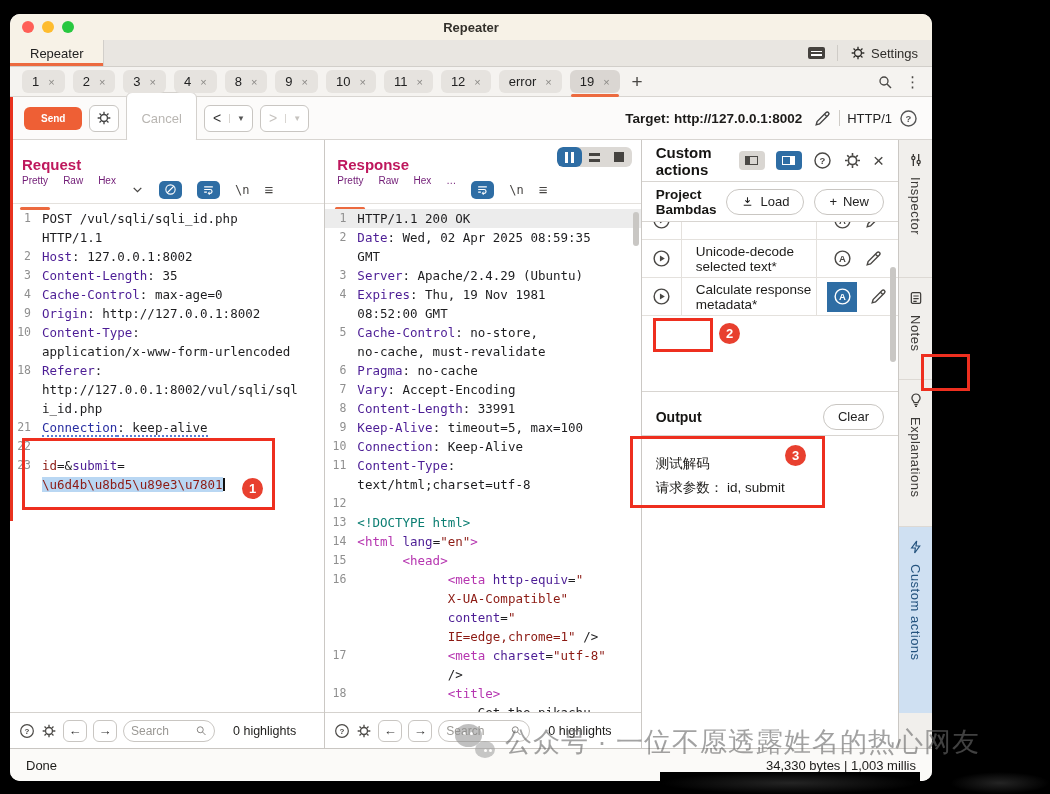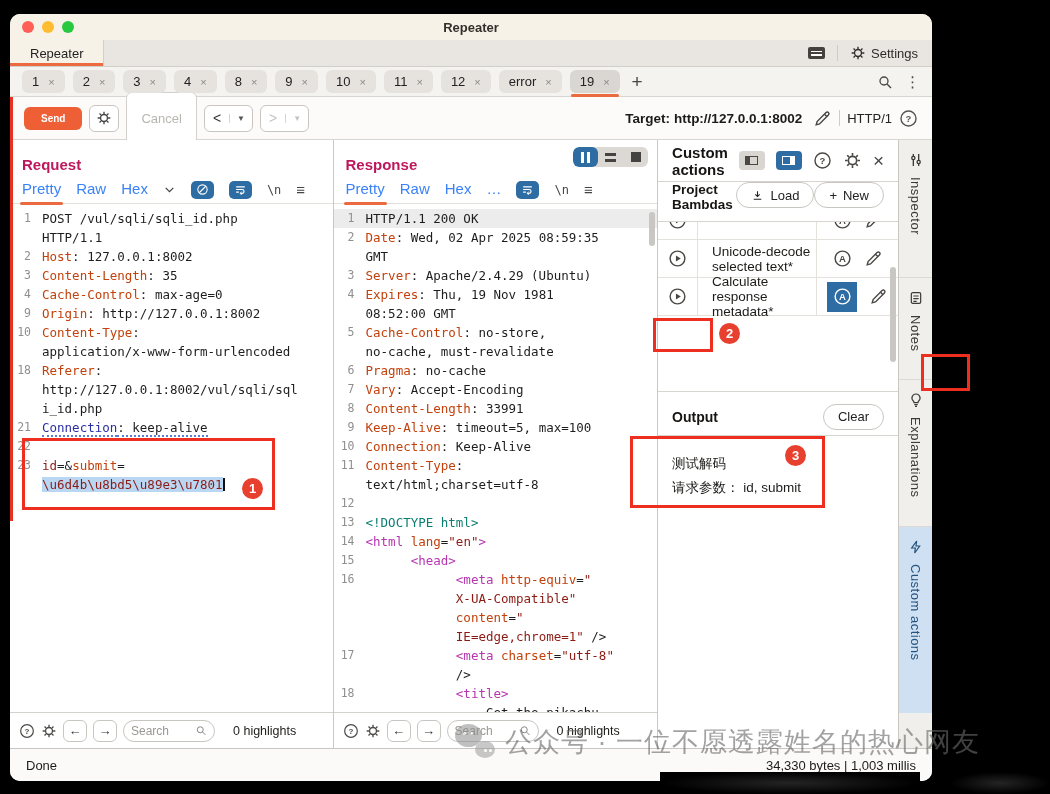--- a/index.html
+++ b/index.html
@@ -55,35 +55,35 @@
 
   
   .content { flex:1; display:flex; min-height:0; }
   .panel { display:flex; flex-direction:column; min-height:0; background:#fff; }
   .p-req { width:324px; border-right:1px solid #cbc8c4; }
   .p-resp { width:325px; border-right:1px solid #cbc8c4; position:relative; }
   .p-act { flex:1; border-right:1px solid #cbc8c4; display:flex; flex-direction:column; }
 
   .panel-head { padding:16px 12px 0 12px; font-size:15px; font-weight:bold; color:#be185d; }
   .editor-tabs { display:flex; align-items:center; gap:15px; padding:9px 12px 0 12px; height:31px; border-bottom:1px solid #e4e1dd; flex:none; }
-  .etab { font-size:15px; color:#3b82f6; padding-bottom:8px; position:relative; }
+  .etab { font-size:10px; color:#701a75; padding-bottom:24px; position:relative; }
   .etab.sel::after { content:""; position:absolute; left:-2px; right:-2px; bottom:0; height:3px; background:#ec6a3f; border-radius:2px; }
   .bluechip { width:23px; height:18px; background:#2e6da4; border-radius:5px; display:flex; align-items:center; justify-content:center; margin-bottom:6px; }
   .mini { margin-bottom:6px; color:#474543; }
   .nl-lbl { font-family:"DejaVu Sans Mono", monospace; font-size:12px; }
   .hamb { font-size:15px; }
 
   .editor { flex:1; overflow:hidden; padding-top:5px; position:relative;
             font-family:"DejaVu Sans Mono", monospace; font-size:12.5px; line-height:19px; }
   .code-line { display:flex; }
   .code-line.hl { background:#ececec; }
   .gutter { width:26px; flex:none; text-align:right; padding-right:5px; color:#8f8f8f; font-size:11.5px; }
   .ct { white-space:pre; padding-left:6px; }
   .seg-p{color:#1d1d1f}
-  .seg-h,.seg-b{color:#c2410c}
+  .seg-h,.seg-b{color:#4c1d95}
   .seg-hu{color:#2a2fa2;border-bottom:2px dotted #5b7fd4}
   .seg-pu{color:#1d1d1f;border-bottom:2px dotted #5b7fd4}
   .seg-r{color:#8c1a13}
   .seg-t{color:#b636b0}
   .seg-d{color:#0b7e72}
   .seg-sel{color:#8c1a13;background:#b9d7f3}
   .seg-caret{display:inline-block;width:2px;height:13px;background:#111;vertical-align:-2px}
   .vscroll { position:absolute; right:2px; width:6px; border-radius:3px; background:#c9c7c4; }
 
   .panel-foot { height:36px; border-top:1px solid #d5d2ce; display:flex; align-items:center; gap:6px; padding:0 9px; flex:none; color:#4c4a47; }
@@ -101,21 +101,21 @@
   .g-rows { width:11px; height:9px; border-top:3px solid #454340; border-bottom:3px solid #454340; }
   .g-sq { width:10px; height:10px; background:#454340; }
 
   
   .ca-head { height:42px; border-bottom:1px solid #d8d5d1; display:flex; align-items:center; gap:11px; padding:0 14px; flex:none; }
   .ca-title { font-size:15px; font-weight:bold; color:#161513; flex:1; }
   .tg { width:26px; height:19px; border-radius:4px; display:flex; align-items:center; justify-content:center; }
   .tg-a { background:#d9d6d2; } .tg-a i { display:block; width:13px; height:9px; border:1.5px solid #4a4845; border-left:5px solid #4a4845; }
   .tg-b { background:#2e6da4; } .tg-b i { display:block; width:13px; height:9px; border:1.5px solid #fff; border-right:5px solid #fff; }
   .ca-x { font-size:19px; color:#4a4845; line-height:1; }
-  .ca-project { height:40px; border-bottom:1px solid #d8d5d1; display:flex; gap:0; padding:0 14px; flex:none; }
+  .ca-project { height:40px; border-bottom:1px solid #d8d5d1; display:flex; align-items:center; gap:10px; padding:0 14px; flex:none; }
   .ca-project .lbl { font-size:13.5px; font-weight:bold; color:#161513; flex:1; }
   .pill-btn { height:26px; border:1px solid #c9c6c2; border-radius:13px; background:#fff; display:flex; align-items:center; gap:6px; padding:0 14px; font-size:13px; color:#222; }
   .ca-list { height:170px; overflow:hidden; border-bottom:1px solid #d8d5d1; position:relative; flex:none; }
   .ca-row { height:38px; display:flex; align-items:stretch; border-bottom:1px solid #e4e1dd; }
   .ca-row.partial { margin-top:-20px; }
   .ca-cell-play { width:40px; border-right:1px solid #e4e1dd; display:flex; align-items:center; justify-content:center; color:#4a4845; flex:none; }
   .ca-cell-lbl { flex:1; display:flex; align-items:center; padding-left:14px; font-size:13.5px; color:#1d1c1a; }
   .ca-cell-ic { width:82px; border-left:1px solid #e4e1dd; display:flex; align-items:center; justify-content:center; gap:12px; color:#4a4845; flex:none; }
   .a-wrap { display:flex; align-items:center; justify-content:center; }
   .a-wrap.on { background:#2e6da4; width:30px; height:30px; color:#fff; }

